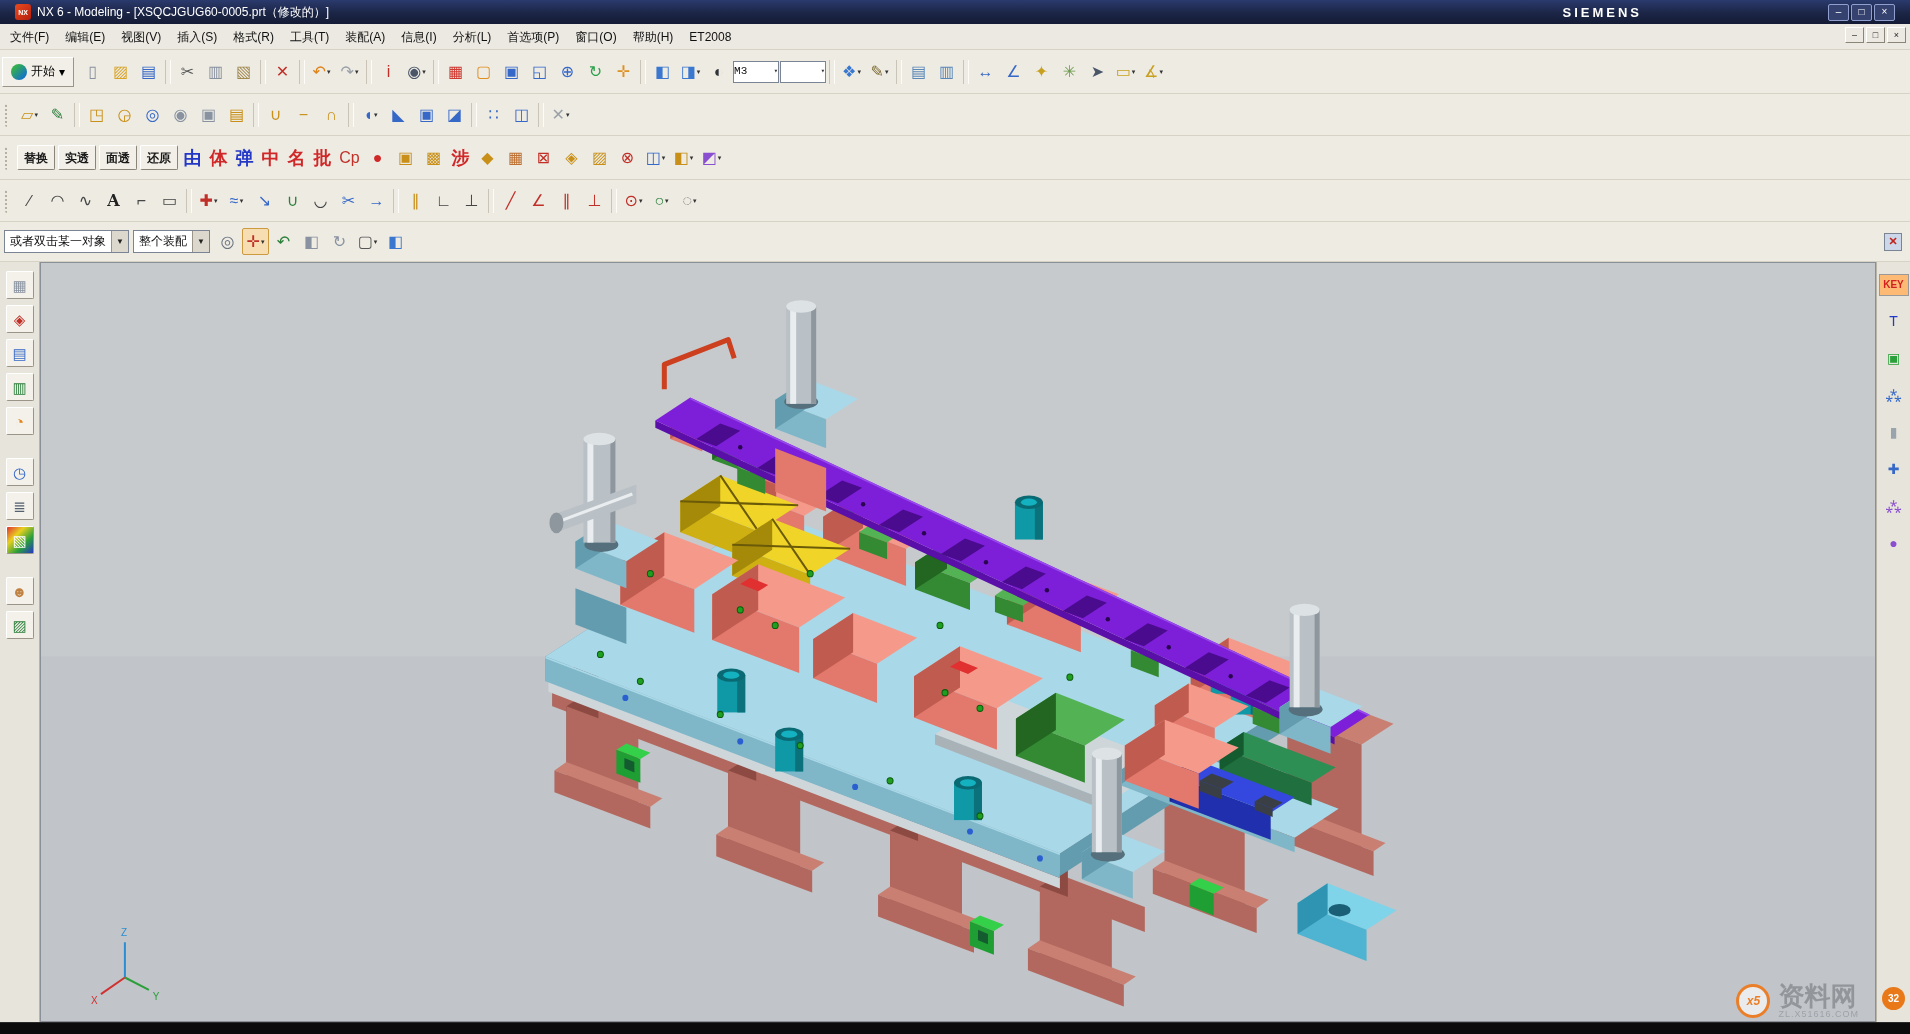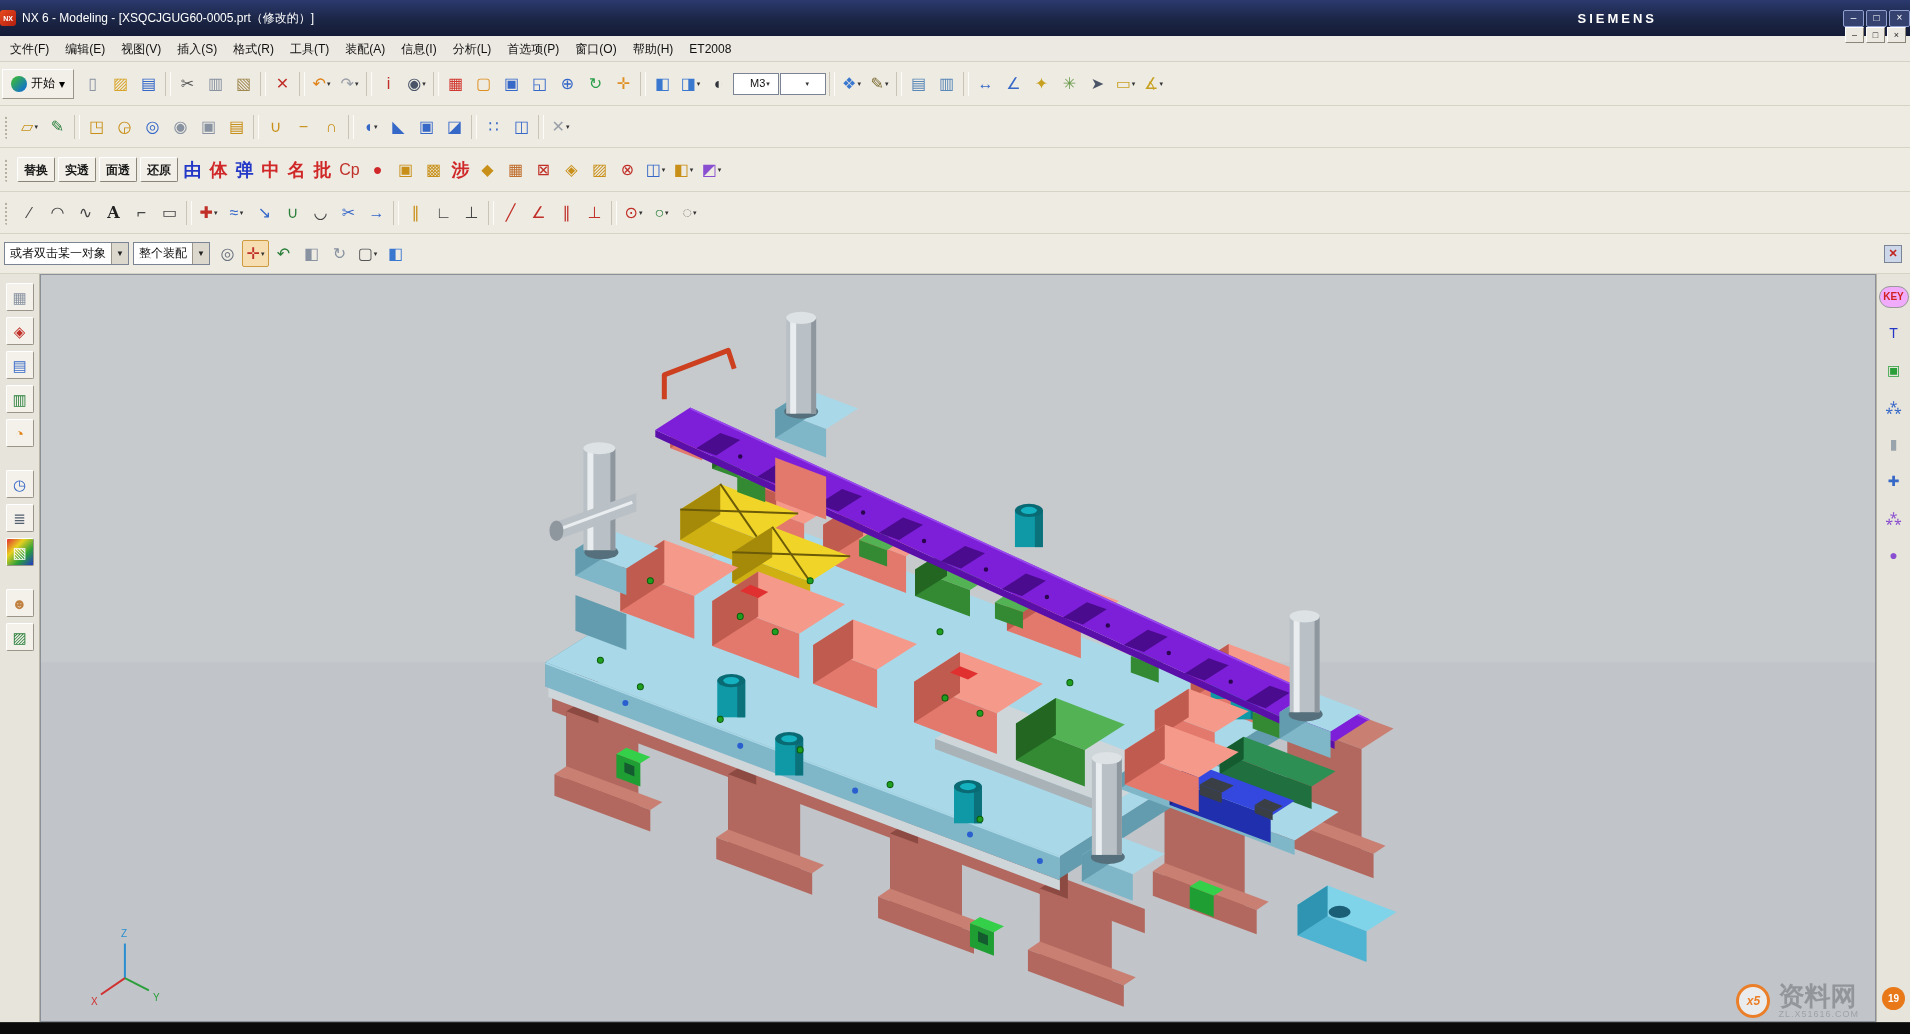--- a/index.html
+++ b/index.html
@@ -1,21 +1,21 @@
 <!DOCTYPE html>
 <html><head>
 <meta charset="utf-8">
 <style>
   html,body{margin:0;padding:0;overflow:hidden;background:#000;}
   *{box-sizing:border-box;}
   #app{width:1910px;height:1034px;display:flex;flex-direction:column;
        font-family:"Liberation Sans",sans-serif;background:#ece9e2;position:relative;}
 
   
-  .titlebar{height:36px;flex:none;display:flex;align-items:center;gap:6px;padding:0 0;
+  .titlebar{height:24px;flex:none;display:flex;align-items:center;gap:6px;padding:0 15px;
     background:linear-gradient(180deg,#2b3a6e 0%,#1b2545 55%,#141b36 100%);color:#fff;}
   .app-ico{width:16px;height:16px;border-radius:3px;flex:none;
     background:linear-gradient(135deg,#e84b1e,#b41e0f);display:flex;align-items:center;justify-content:center;
     font-size:7px;font-weight:bold;color:#fff;}
   .title-text{font-size:12px;white-space:nowrap;}
   .titlebar .spacer{flex:1;}
   .brand{font-size:13px;font-weight:bold;letter-spacing:3px;margin-right:180px;}
   .wins{display:flex;gap:2px;}
 
   
@@ -26,21 +26,21 @@
   .tbrow{flex:none;display:flex;align-items:center;gap:1px;padding:0 2px;background:#eeebe3;
     border-bottom:1px solid #d6d2c6;}
   .h44{height:44px;} .h42{height:42px;}
   .itm{display:inline-flex;align-items:center;justify-content:center;width:27px;height:27px;
     border-radius:2px;font-size:16px;line-height:1;color:#444;flex:none;cursor:default;}
   .itm .g{line-height:1;}
   .itm .dd{font-size:7px;color:#333;margin-left:1px;}
   .itm.grip{width:7px;height:24px;border-left:2px dotted #b5b0a2;margin:0 3px;}
   .itm.sep{width:6px;height:24px;border-left:1px solid #c9c4b7;border-right:1px solid #fdfcf9;margin:0 2px;border-radius:0;}
   .itm.combo{width:46px;height:22px;background:#fff;border:1px solid #7a8494;font-size:11px;
-    justify-content:space-between;padding:0 16px;border-radius:0;color:#111;}
+    justify-content:space-between;padding:0 0;border-radius:0;color:#111;font-family:Liberation Mono, monospace;}
   .itm.btn3{width:auto;padding:0 6px;height:25px;font-size:12px;font-weight:bold;color:#1a1a1a;
     background:#f2efe8;border:1px solid;border-color:#fff #8a8578 #8a8578 #fff;margin:0 1px;}
   .itm.ch{width:25px;font-size:18px;font-weight:bold;}
   .itm.serif{font-family:"DejaVu Serif",serif;font-weight:bold;}
   .itm.pressed{background:#f7ddb2;border:1px solid #cd9a3f;}
   .itm.mdi{width:19px;height:16px;background:#ece9e2;border:1px solid;border-color:#fff #8a8578 #8a8578 #fff;
     font-size:9px;color:#222;border-radius:0;}
   .itm.wctl{width:21px;height:17px;background:#35426f;border:1px solid #8fa0d0;color:#fff;font-size:10px;}
   .menu-item{width:auto;height:22px;padding:0 8px;font-size:12px;color:#111;border-radius:0;}
 
@@ -983,21 +983,21 @@
         </div>
         <div class="wm-text">
           <div class="wm-site">资料网</div>
           <div class="wm-url">ZL.X51616.COM</div>
         </div>
       </div>
     </div>
 
     <div class="rightbar">
 
-    <span class="itm keycap" style="color: rgb(208, 32, 32); background: #f0abfc; border-radius: 11px;">
+    <span class="itm keycap" style="color: rgb(208, 32, 32); background: #fdba74;">
           <span class="g">KEY</span>
         </span>
         <span class="itm" style="color: rgb(36, 56, 200);">
           <span class="g">T</span>
         </span>
         <span class="itm" style="color: rgb(42, 159, 58);">
           <span class="g">▣</span>
         </span>
         <span class="itm" style="color: rgb(54, 104, 200);">
           <span class="g">⁂</span>
@@ -1008,19 +1008,19 @@
         <span class="itm" style="color: rgb(54, 104, 200);">
           <span class="g">✚</span>
         </span>
         <span class="itm" style="color: rgb(138, 79, 208);">
           <span class="g">⁂</span>
         </span>
         <span class="itm" style="color: rgb(138, 79, 208);">
           <span class="g">●</span>
         </span>
         <span class="itm badge push" style="color: rgb(255, 255, 255); background: rgb(232, 120, 24);">
-          <span class="g">19</span>
+          <span class="g">32</span>
         </span>
       </div>
   </div>
 
   <div class="taskbar"></div>
 </div>
 
 </body></html>

